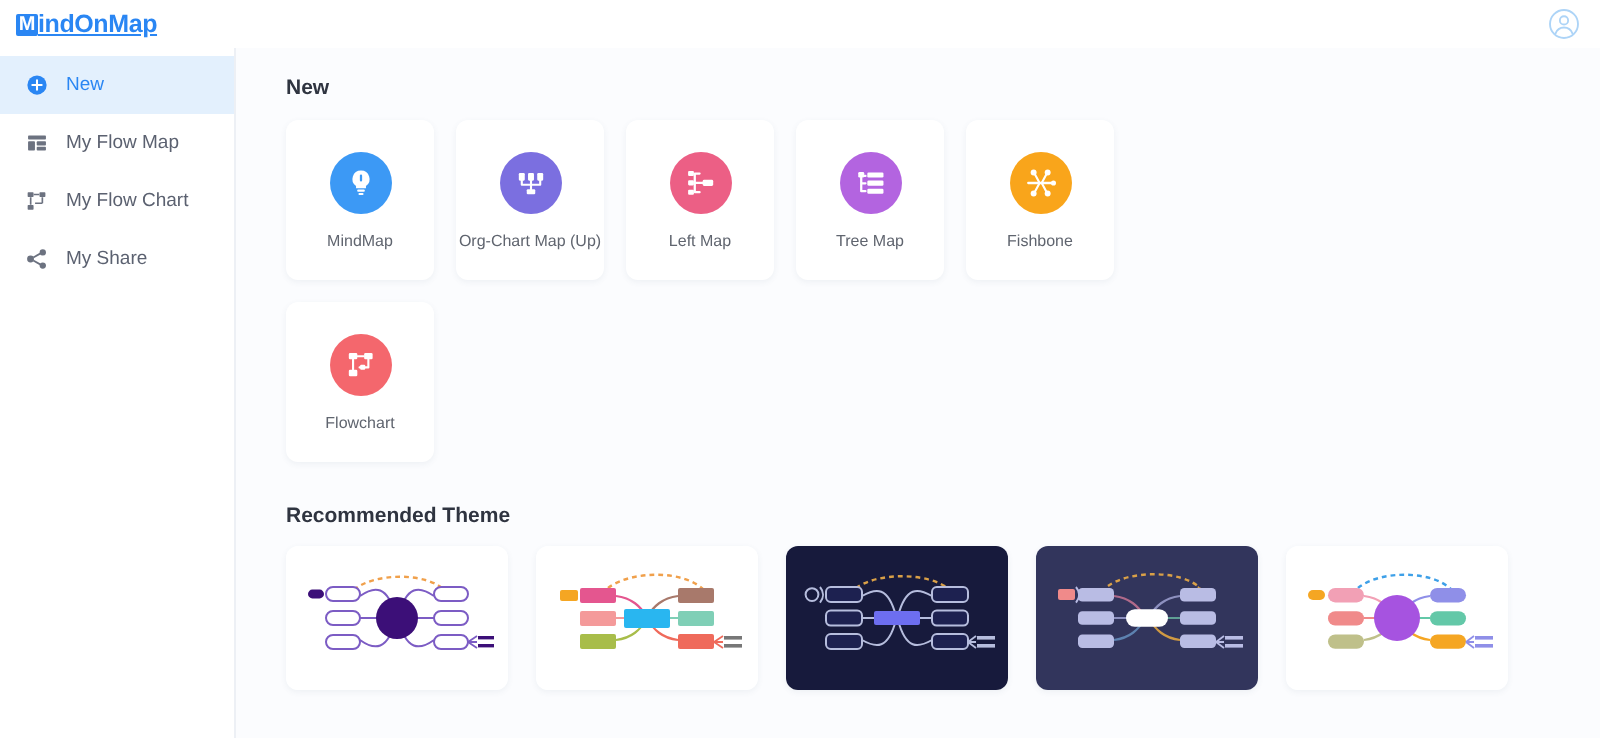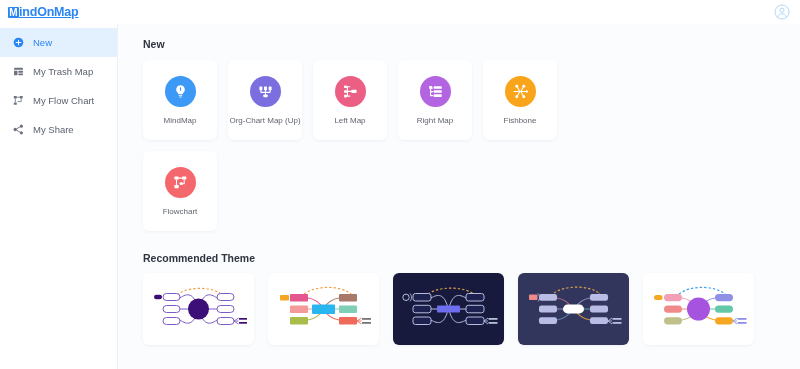--- a/index.html
+++ b/index.html
@@ -133,21 +133,21 @@
 
       <div class="nav-item">
         <span class="nav-ic">
           <svg viewBox="0 0 16 16" width="11" height="11">
             <rect x="1.5" y="2.5" width="13" height="3" rx="0.6" fill="currentColor"></rect>
             <rect x="1.5" y="6.8" width="5" height="6.7" rx="0.6" fill="currentColor"></rect>
             <rect x="7.8" y="6.8" width="6.7" height="3" rx="0.6" fill="currentColor"></rect>
             <rect x="7.8" y="10.8" width="6.7" height="2.7" rx="0.6" fill="currentColor"></rect>
           </svg>
         </span>
-        <span>My Trash Map</span>
+        <span>My Flow Map</span>
       </div>
 
       <div class="nav-item">
         <span class="nav-ic">
           <svg viewBox="0 0 16 16" width="11" height="11">
             <rect x="1.2" y="1.6" width="4.3" height="3.4" rx="0.5" fill="currentColor"></rect>
             <rect x="9.8" y="1.6" width="4.3" height="3.4" rx="0.5" fill="currentColor"></rect>
             <rect x="1.2" y="10.9" width="4.3" height="3.4" rx="0.5" fill="currentColor"></rect>
             <path d="M3.4 5.2v5.5M5.6 3.3h4" stroke="currentColor" stroke-width="1.2"></path>
             <path d="M11.9 5.2v4.4M11.9 9.6H6.6" stroke="currentColor" stroke-width="1.2"></path>
@@ -220,21 +220,21 @@
         <div class="card">
           <div class="card-ic" style="background:#b364e0">
             <svg viewBox="0 0 24 24" width="17" height="17">
               <rect x="3" y="4.2" width="4.2" height="4" rx="0.9" fill="#fff"></rect>
               <path d="M5.1 8.2v9.6M5.1 7h3M5.1 12.2h3M5.1 17.8h3" stroke="#fff" stroke-width="1.6" stroke-linecap="round"></path>
               <rect x="9.4" y="4.6" width="11.4" height="3.6" rx="0.9" fill="#fff"></rect>
               <rect x="9.4" y="10.3" width="11.4" height="3.6" rx="0.9" fill="#fff"></rect>
               <rect x="9.4" y="16" width="11.4" height="3.6" rx="0.9" fill="#fff"></rect>
             </svg>
           </div>
-          <div class="card-label">Right Map</div>
+          <div class="card-label">Tree Map</div>
         </div>
 
         <div class="card">
           <div class="card-ic" style="background:#f9a51b">
             <svg viewBox="0 0 24 24" width="17" height="17">
               <path d="M3 12h18" stroke="#fff" stroke-width="1.6" stroke-linecap="round"></path>
               <path d="M7.5 5.5L11 12M16 5.5L12.5 12M7.5 18.5L11 12M16 18.5L12.5 12" stroke="#fff" stroke-width="1.5" stroke-linecap="round"></path>
               <circle cx="6.8" cy="4.6" r="2.1" fill="#fff"></circle>
               <circle cx="16.7" cy="4.6" r="2.1" fill="#fff"></circle>
               <circle cx="6.8" cy="19.4" r="2.1" fill="#fff"></circle>

